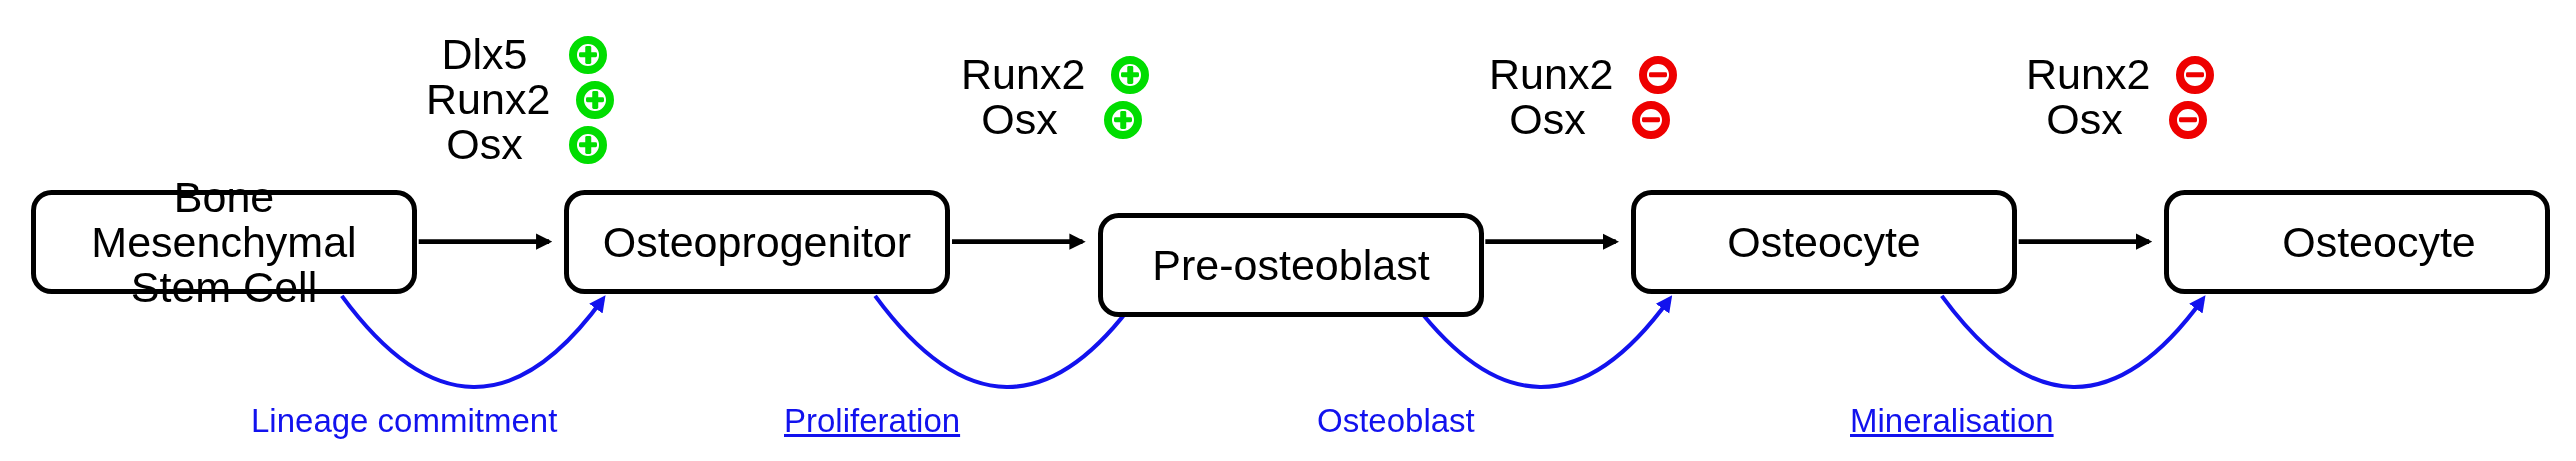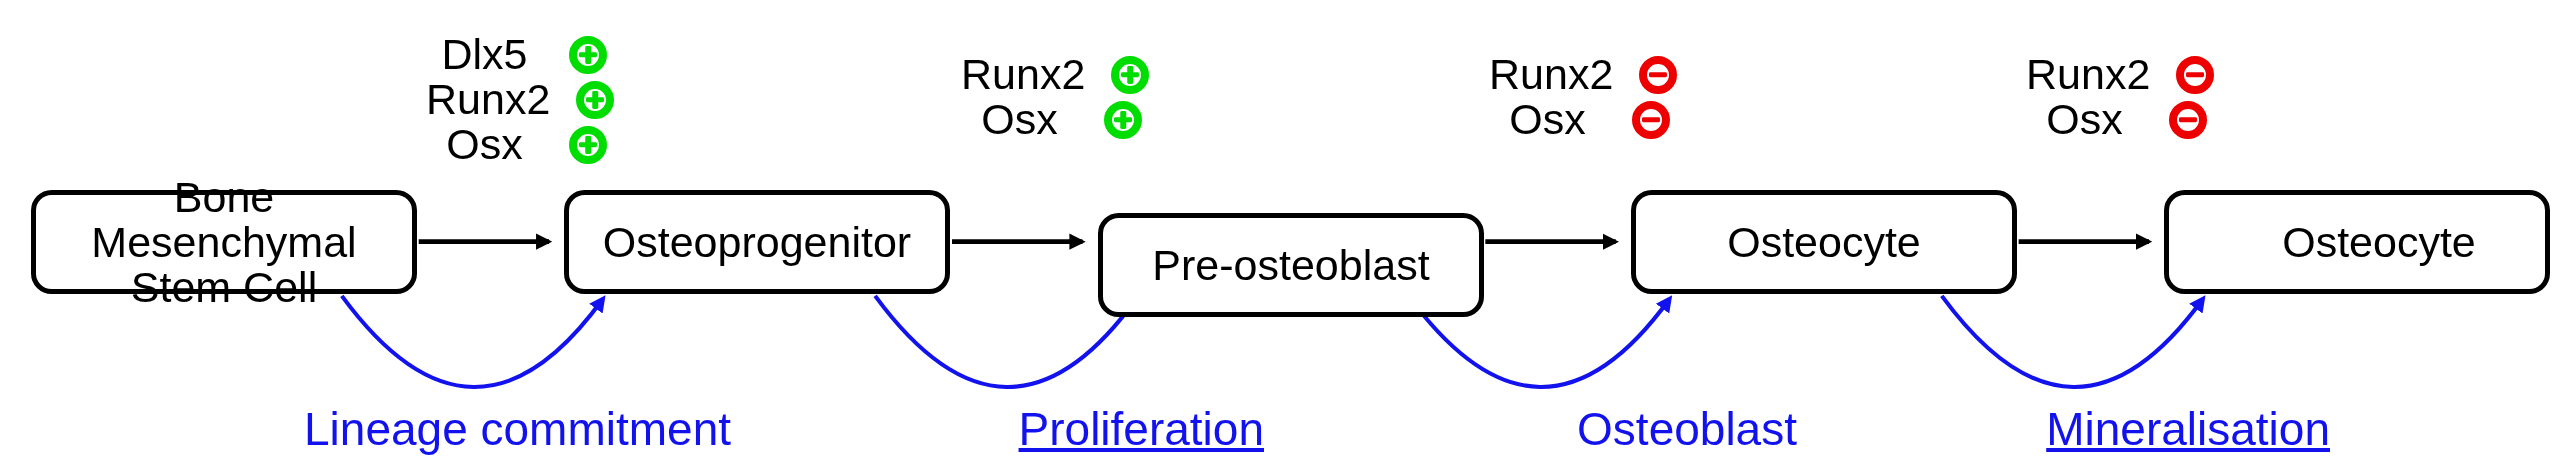--- a/index.html
+++ b/index.html
@@ -80,22 +80,22 @@
     width: 5.5px; height: 18px;
     transform: translate(-50%, -50%);
     border-radius: 1.4px;
   }
   .sign-circle.activation .bar-h, .sign-circle.activation .bar-v { background: var(--activation, #00dd00); }
   .sign-circle.repression .bar-h, .sign-circle.repression .bar-v { background: var(--repression, #ee0000); }
   .transition-label {
     position: absolute;
     top: 402px;
     width: 480px;
-    text-align: right;
-    font-size: 46px;
+    text-align: left;
+    font-size: 33px;
     color: var(--transition, #1212ee);
     white-space: nowrap;
   }
 </style>
 </head>
 <body>
 
 <div id="canvas">
 
   <svg id="connector-layer" viewBox="0 0 3753 673" xmlns="http://www.w3.org/2000/svg">

